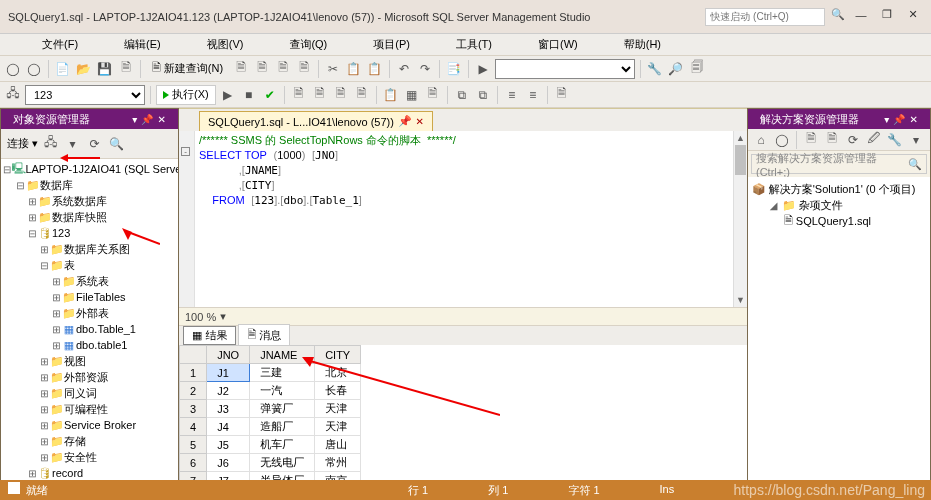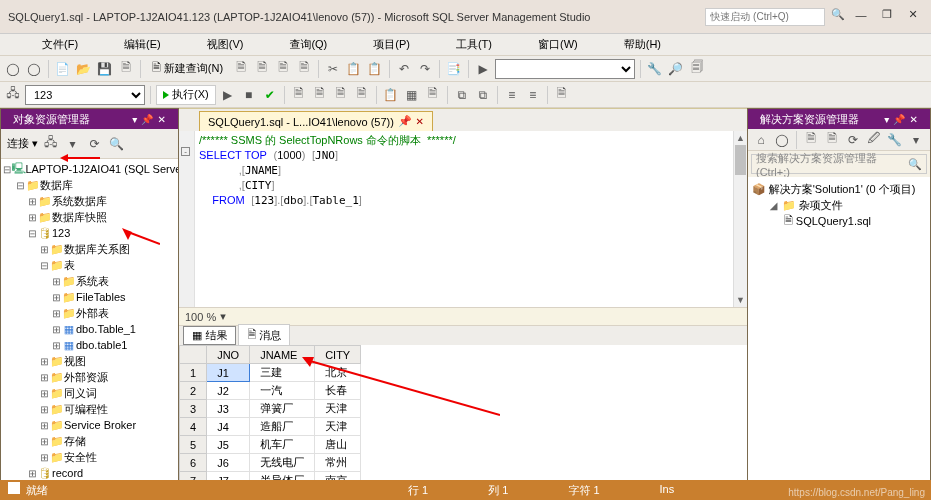--- a/index.html
+++ b/index.html
@@ -68,21 +68,21 @@
 .right { width:184px; }
 .soltb { height:22px; background:#efede9; display:flex; align-items:center; padding:0 4px; gap:3px; border-bottom:1px solid #d9d2c5; }
 .search-sol { height:20px; border:1px solid #ccc; margin:3px; display:flex; align-items:center; padding:0 4px; font-size:10px; color:#888; }
 .soltree { flex:1; background:#fff; padding:4px 2px; font-size:11px; }
 .sn { display:flex; align-items:center; height:16px; padding-left:2px; gap:3px; cursor:pointer; }
 .sn1 { padding-left:18px; } .sn2 { padding-left:34px; }
 
 .statusbar { position:absolute; bottom:0; left:0; right:0; height:20px; background:#c97f2e; color:#fff; display:flex; align-items:center; padding:0 8px; font-size:11px; gap:40px; }
 .statusbar .sq { width:12px; height:12px; background:#fff; display:inline-block; margin-right:6px; }
 .statusbar .mid { display:flex; gap:60px; margin-left:320px; }
-.watermark { position:absolute; right:6px; bottom:2px; font-size:10px; color:rgba(255,255,255,0.6); z-index:100;margin-top:31px; }
+.watermark { position:absolute; right:6px; bottom:2px; font-size:14px; color:rgba(255,255,255,0.6); z-index:100;margin-top:31px; }
 .red-arrow-svg { position:absolute; pointer-events:none; z-index:50; }
 </style>
 </head>
 <body>
 
 <div class="titlebar">
   <span class="title">SQLQuery1.sql - LAPTOP-1J2AIO41.123 (LAPTOP-1J2AIO41\lenovo (57)) - Microsoft SQL Server Management Studio</span>
   <div class="quicklaunch">
     <input placeholder="快速启动 (Ctrl+Q)" style="">
     <span>🔍</span>

